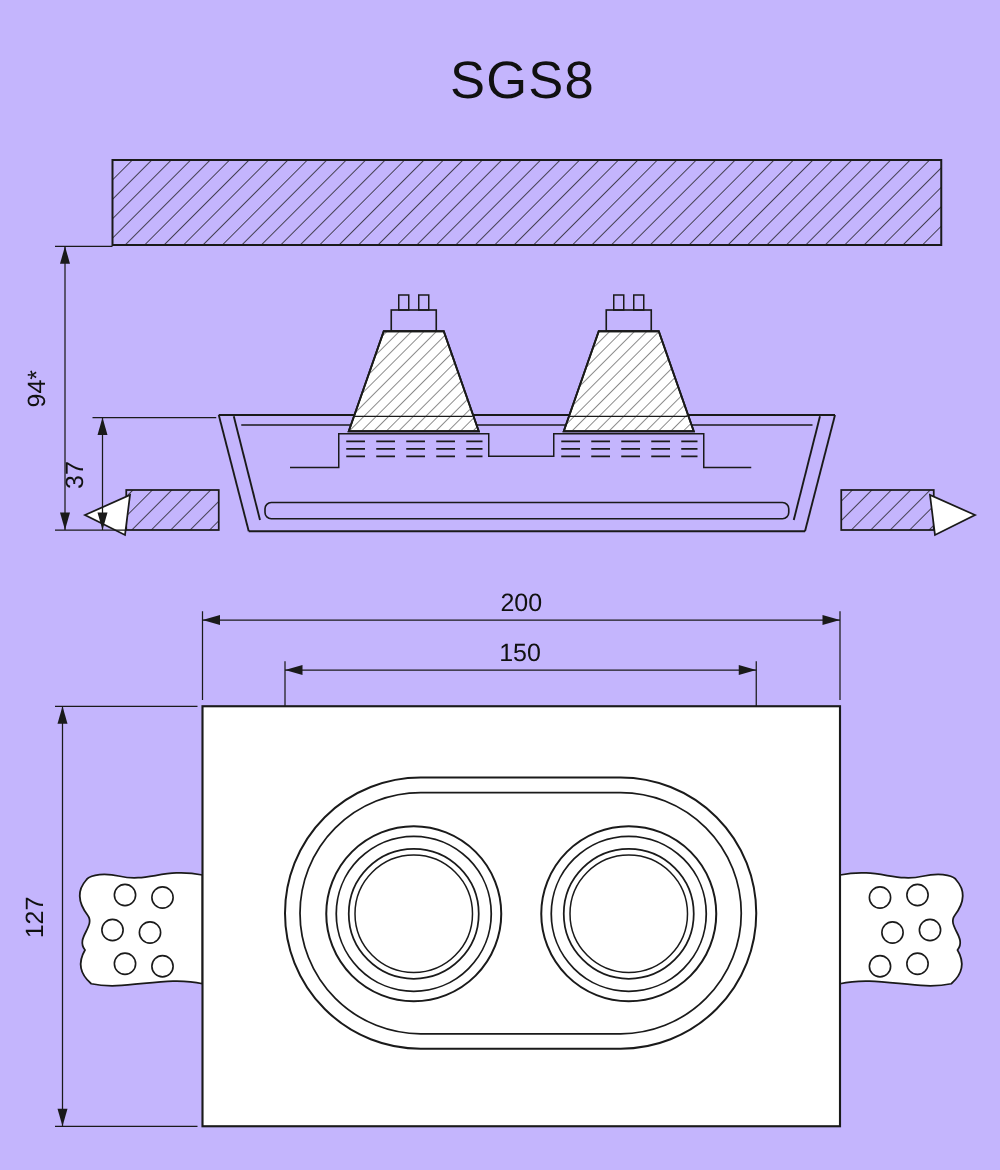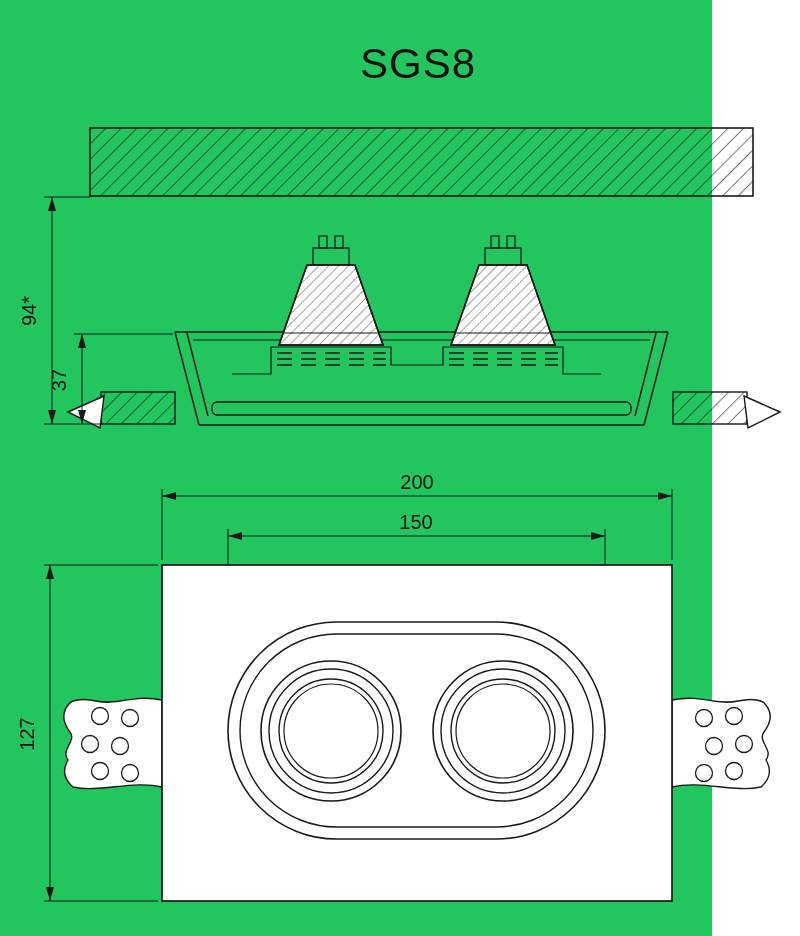--- a/index.html
+++ b/index.html
@@ -2,23 +2,23 @@
 <html><head>
 <meta charset="utf-8">
 <style>
   html, body {
     margin: 0;
     padding: 0;
     background: #ffffff;
   }
   .canvas {
     position: relative;
-    width: 712px;
+    width: 800px;
     height: 936px;
-    background: #22c55e;
+    background: #c4b5fd;
     font-family: "Liberation Sans", sans-serif;
   }
   svg text {
     font-family: "Liberation Sans", sans-serif;
     fill: #111111;
   }
   .title-text {
     font-size: 42px;
     letter-spacing: 1px;
   }

